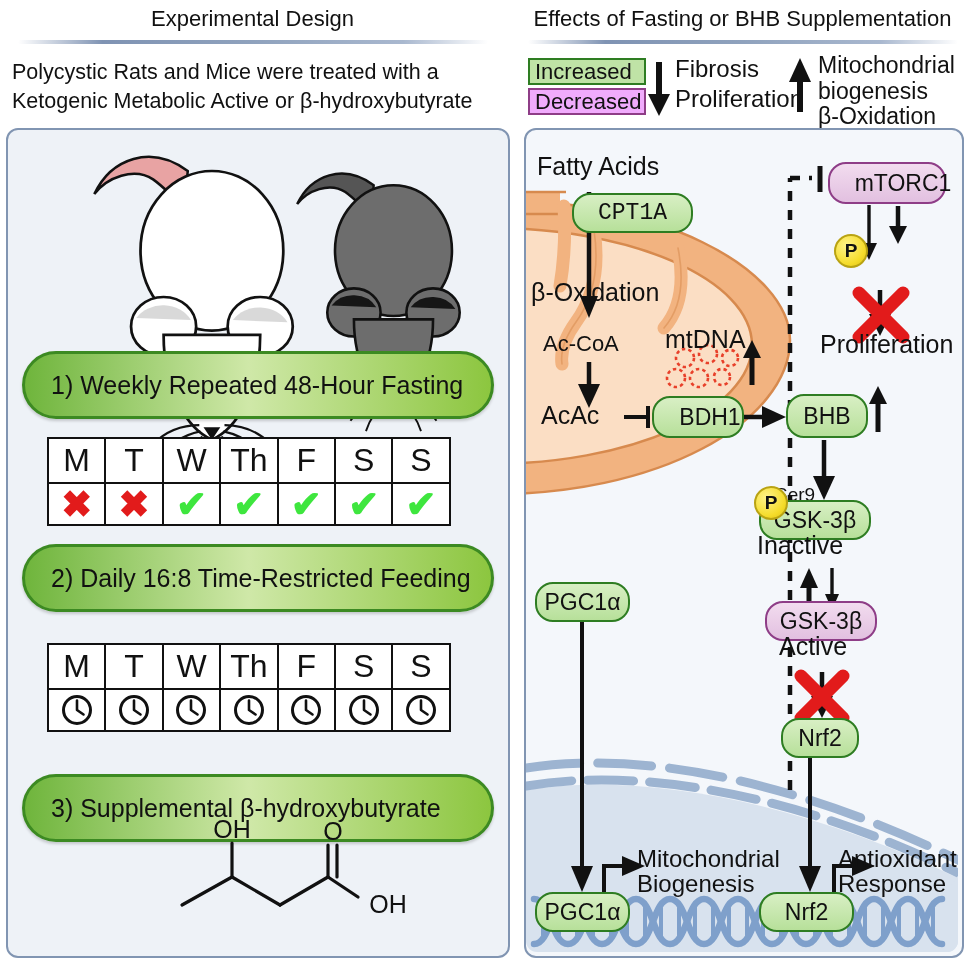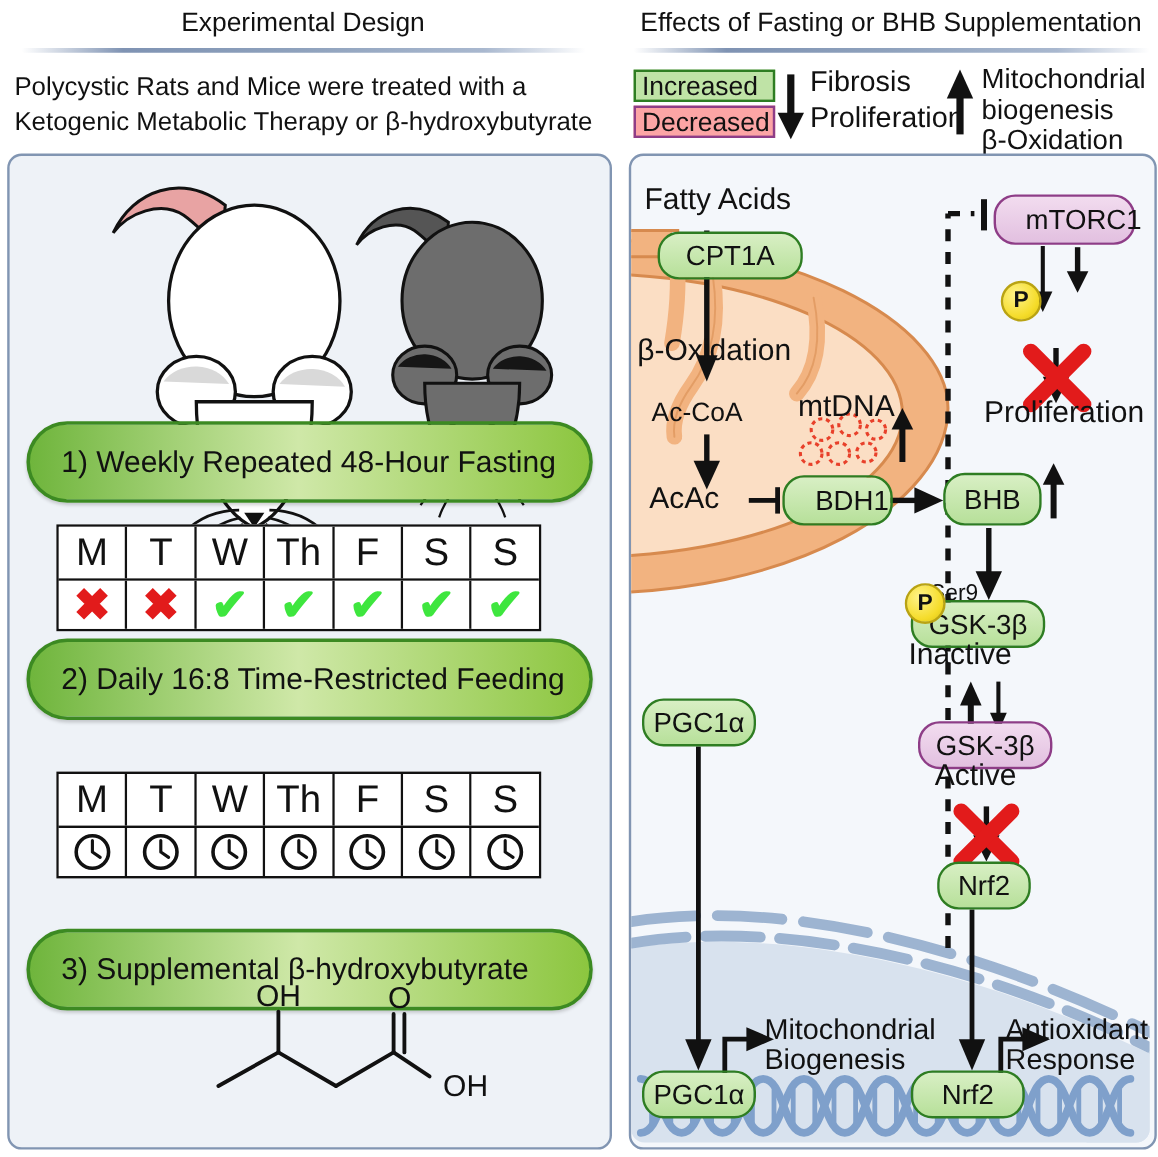--- a/index.html
+++ b/index.html
@@ -69,35 +69,35 @@
     background:radial-gradient(circle at 35% 32%,#fff38a,#f5dc2a 65%,#d9c014);
     border:2px solid #b9a313;display:flex;align-items:center;justify-content:center;
     font-size:19px;color:#111;font-weight:bold;z-index:6;
   }
 
   .legendbox{
     position:absolute;border:2px solid #2e7d22;background:#bfe3a6;
     display:flex;align-items:center;padding-left:5px;font-size:22px;color:#111;
     box-sizing:border-box;
   }
-  .legendbox.dec{border-color:#8e3d87;background:#fca5a5;}
+  .legendbox.dec{border-color:#8e3d87;background:#f0abfc;}
 
   svg.layer{position:absolute;left:0;top:0;width:965px;height:964px;pointer-events:none;}
   svg.layer *{vector-effect:none;}
 </style>
 </head>
 <body>
 
 <div id="root">
 
   <div class="panel-title" style="left:0;top:6px;width:505px;">Experimental Design</div>
   <div class="title-rule" style="left:18px;top:40px;width:470px;"></div>
 
   <div class="intro-text" style="left:12px;top:58px;">Polycystic Rats and Mice were treated with a</div>
-  <div class="intro-text" style="left:12px;top:87px;">Ketogenic Metabolic Therapy or β-hydroxybutyrate</div>
+  <div class="intro-text" style="left:12px;top:87px;">Ketogenic Metabolic Active or β-hydroxybutyrate</div>
 
   <div class="panel-title" style="left:520px;top:6px;width:445px;">Effects of Fasting or BHB Supplementation</div>
   <div class="title-rule" style="left:528px;top:40px;width:430px;"></div>
 
   <div class="legendbox" style="left:528px;top:58px;width:118px;height:27px;">Increased</div>
   <div class="legendbox dec" style="left:528px;top:88px;width:118px;height:27px;">Decreased</div>
 
   <div class="plainlabel" style="left:675px;top:55px;font-size:24px;">Fibrosis</div>
   <div class="plainlabel" style="left:675px;top:85px;font-size:24px;">Proliferation</div>
 
@@ -185,21 +185,21 @@
         </div>
       <div class="weekcell">
           <span class="mark-v">✔</span>
         </div>
       <div class="weekcell">
           <span class="mark-v">✔</span>
         </div>
     </div>
   </div>
 
-  <div class="greenbar" style="left:22px;top:532px;width:466px;height:62px;">
+  <div class="greenbar" style="left:22px;top:544px;width:466px;height:62px;">
     <span>2) Daily 16:8 Time-Restricted Feeding</span>
   </div>
 
   <div class="weekgrid" style="left:47px;top:643px;">
     <div class="weekrow top">
       <div class="weekcell">M</div>
       <div class="weekcell">T</div>
       <div class="weekcell">W</div>
       <div class="weekcell">Th</div>
       <div class="weekcell">F</div>
@@ -420,21 +420,21 @@
       <path d="M903,293 L859,337"></path>
     </g>
     <g stroke="#e21b1b" stroke-width="13" stroke-linecap="round">
       <path d="M801,676 L843,718"></path>
       <path d="M843,676 L801,718"></path>
     </g>
   </svg>
 
   <div class="plainlabel" style="left:537px;top:152px;font-size:25px;">Fatty Acids</div>
 
-  <div class="node green" style="left:548px;top:193px;width:121px;height:40px;">CPT1A</div>
+  <div class="node green" style="left:572px;top:193px;width:121px;height:40px;font-family:Liberation Mono, monospace;">CPT1A</div>
 
   <div class="plainlabel" style="left:531px;top:278px;font-size:25px;">β-Oxidation</div>
 
   <div class="plainlabel" style="left:543px;top:331px;font-size:22px;">Ac-CoA</div>
 
   <div class="plainlabel" style="left:541px;top:401px;font-size:25px;">AcAc</div>
 
   <div class="node green" style="left:652px;top:396px;width:92px;height:42px;padding-left:24px;">BDH1</div>
 
   <div class="plainlabel" style="left:665px;top:325px;font-size:25px;">mtDNA</div>

